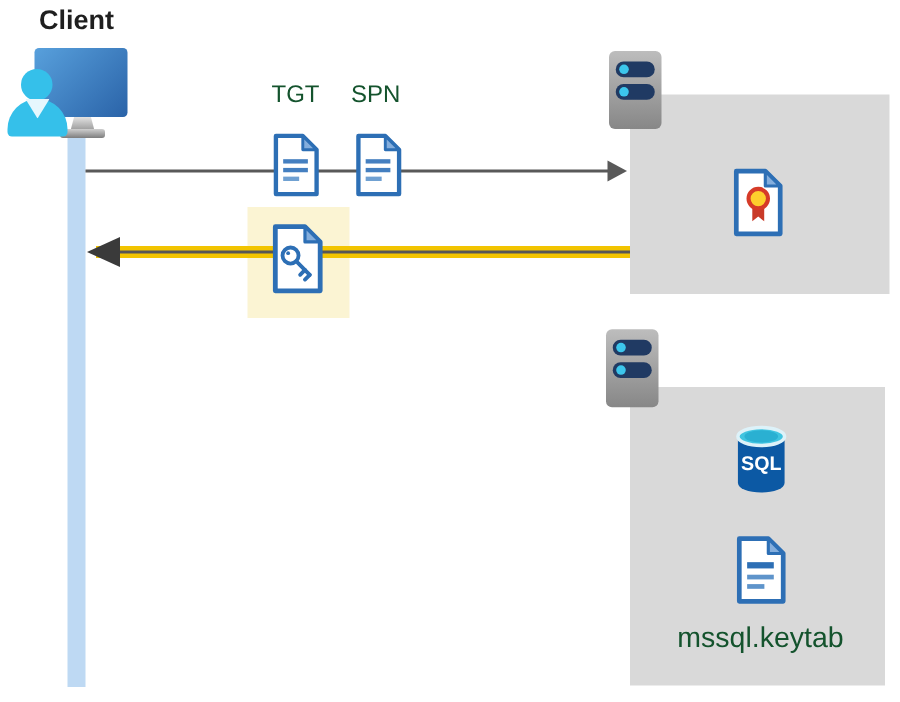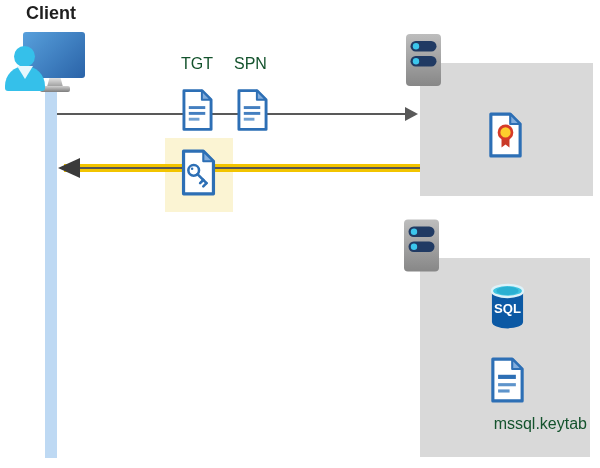--- a/index.html
+++ b/index.html
@@ -44,21 +44,21 @@
   .hl-box{left:165px;top:138px;width:68px;height:74px;background:#fbf4d3;z-index:1;}
   .dc-box{left:420px;top:63px;width:173px;height:133px;background:#d9d9d9;z-index:1;}
   .linux-box{left:420px;top:258px;width:170px;height:199px;background:#d9d9d9;z-index:1;}
 
   
   .client-label{left:26px;top:3px;font-size:18px;z-index:5;}
   .tgt-label{left:179px;top:55px;width:36px;text-align:center;font-size:16px;z-index:2;}
   .spn-label{left:234px;top:55px;width:36px;text-align:left;font-size:16px;z-index:2;}
   .dc-label{left:455px;top:4px;width:112px;font-size:18px;line-height:22px;z-index:5;}
   .linux-label{left:456px;top:224px;font-size:18px;white-space:nowrap;z-index:5;}
-  .keytab-label{left:427px;top:415px;width:160px;text-align:right;font-size:16px;z-index:2;}
+  .keytab-label{left:427px;top:415px;width:160px;text-align:center;font-size:19px;z-index:2;}
 
   .icon{z-index:3;}
   svg{display:block;}
 </style>
 </head>
 <body>
 
 <svg width="0" height="0" style="position:absolute" aria-hidden="true">
   <defs>
     <linearGradient id="srvGrad" x1="0" y1="0" x2="0" y2="1">

